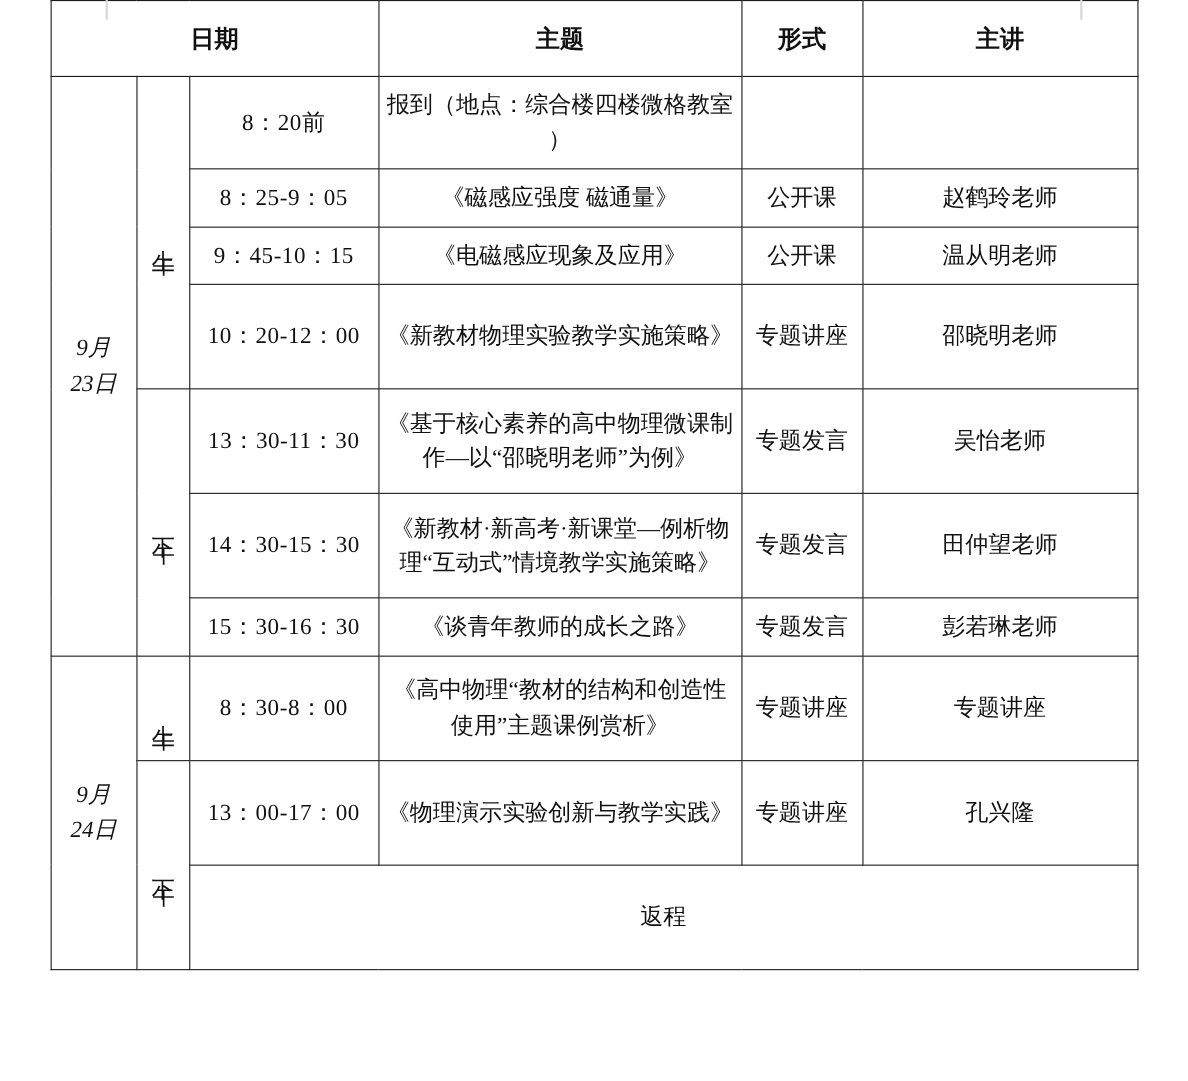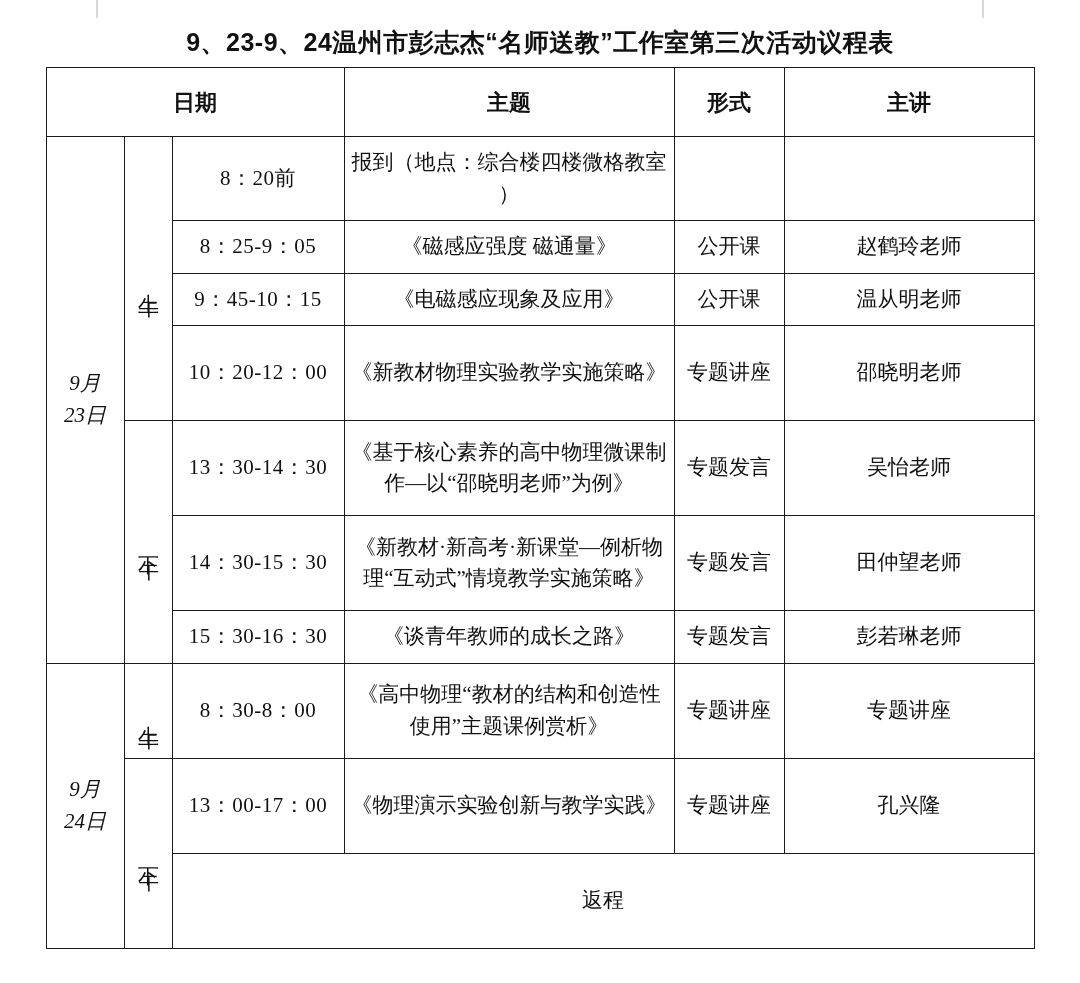--- a/index.html
+++ b/index.html
@@ -89,21 +89,20 @@
     height: 74px;
   }
 </style>
 </head>
 <body>
 
 <div class="page">
   <div class="corner-mark tl"></div>
   <div class="corner-mark tr"></div>
 
-  <div class="doc-title">9、23-9、24温州市彭志杰“名师送教”工作室第三次活动议程表</div>
 
   <table class="agenda">
     <colgroup>
       <col class="col-date">
       <col class="col-half">
       <col class="col-time">
       <col class="col-topic">
       <col class="col-form">
       <col class="col-speaker">
     </colgroup>
@@ -145,21 +144,21 @@
       <tr class="full-row">
         <td class="time-cell">10：20-12：00</td>
         <td class="topic-cell">《新教材物理实验教学实施策略》</td>
         <td>专题讲座</td>
         <td>邵晓明老师</td>
       </tr>
       <tr class="full-row">
         <td rowspan="3">
           <span class="vert">下午</span>
         </td>
-        <td class="time-cell">13：30-14：30</td>
+        <td class="time-cell">13：30-11：30</td>
         <td class="topic-cell">《基于核心素养的高中物理微课制作—以“邵晓明老师”为例》</td>
         <td>专题发言</td>
         <td>吴怡老师</td>
       </tr>
       <tr class="full-row">
         <td class="time-cell">14：30-15：30</td>
         <td class="topic-cell">《新教材·新高考·新课堂—例析物理“互动式”情境教学实施策略》</td>
         <td>专题发言</td>
         <td>田仲望老师</td>
       </tr>

